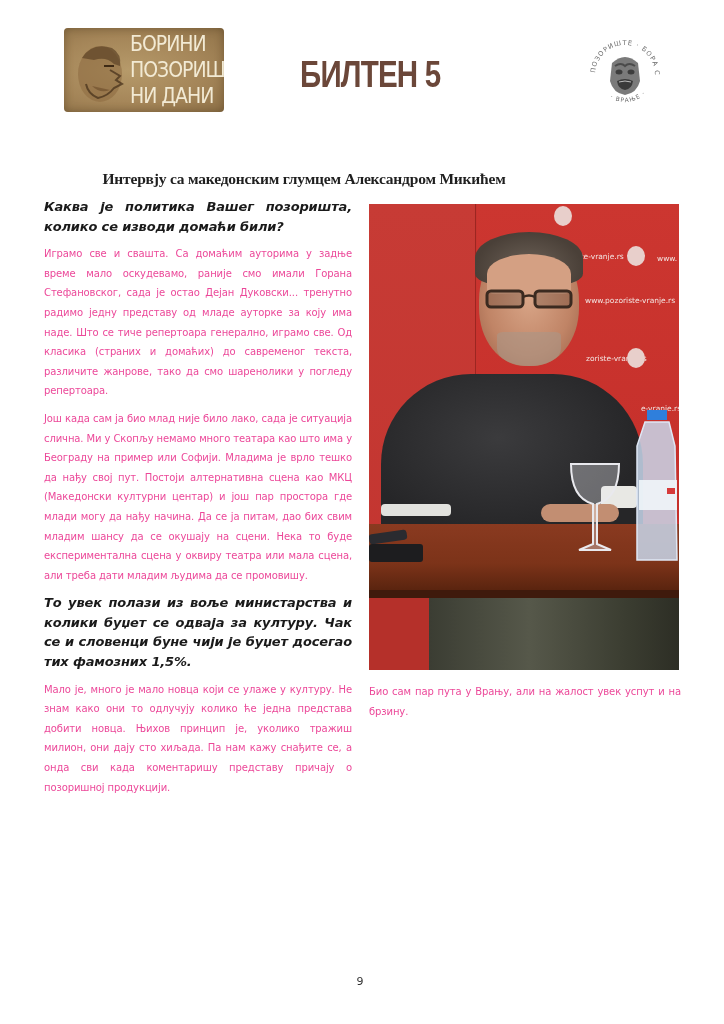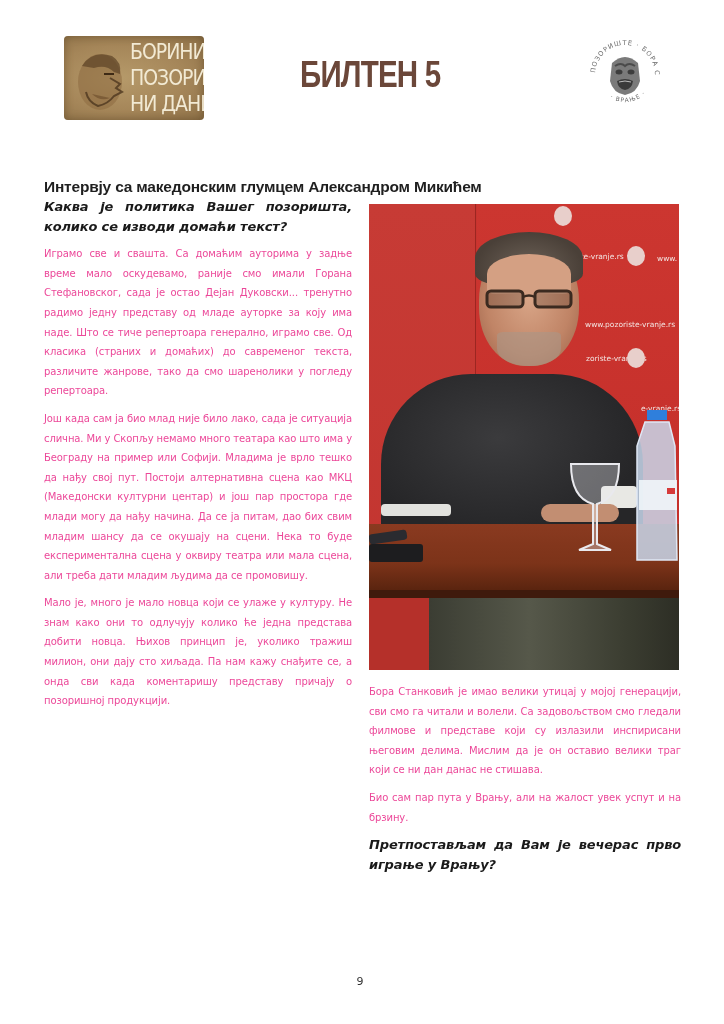--- a/index.html
+++ b/index.html
@@ -1,21 +1,21 @@
 <!DOCTYPE html>
 <html><head>
   <meta charset="utf-8">
   <style>
     * { box-sizing: border-box; margin: 0; padding: 0; }
     html, body { width: 724px; height: 1024px; background: #ffffff; overflow: hidden; }
     body { position: relative; font-family: "DejaVu Sans", sans-serif; color: #1e1e1e; }
 
     
     .logo-left {
-      position: absolute; left: 64px; top: 36px; width: 140px; height: 84px;
+      position: absolute; left: 64px; top: 28px; width: 160px; height: 84px;
       background: radial-gradient(ellipse at 40% 50%, #b69a6a 0%, #a58659 55%, #8f7248 100%);
       border-radius: 4px;
       box-shadow: inset 0 0 10px rgba(70,50,25,0.45);
       overflow: hidden;
     }
     .logo-left .face {
       position: absolute; left: 6px; top: 8px; width: 62px; height: 72px;
     }
     .logo-left .logo-text {
       position: absolute; left: 66px; top: 3px; width: 92px;
@@ -27,23 +27,23 @@
     .bulletin-title {
       position: absolute; left: 300px; top: 54px; width: 190px;
       font-family: "Liberation Sans", sans-serif; font-weight: bold;
       font-size: 36px; color: #6b4739; letter-spacing: -1px;
       transform: scaleX(0.82); transform-origin: left center;
     }
     .logo-right { position: absolute; left: 585px; top: 35px; width: 80px; height: 80px; }
 
     
     .article-title {
-      position: absolute; left: 44px; top: 178px; width: 520px;
-      font-family: Liberation Sans, sans-serif; font-weight: bold; font-size: 15.5px;
-      color: #1f1f1f; letter-spacing: -0.2px;
+      position: absolute; left: 44px; top: 170px; width: 520px;
+      font-family: Liberation Serif, serif; font-weight: bold; font-size: 15.5px;
+      color: #1f1f1f; letter-spacing: -0.2px; text-align: center;
     }
 
     
     .col { position: absolute; font-family: "DejaVu Sans", sans-serif; font-size: 13.2px; line-height: 19.6px; }
     .col-left { left: 44px; top: 197px; width: 308px; }
     .col-right { left: 369px; top: 682px; width: 312px; }
     .col p { text-align: justify; hyphens: manual; margin-bottom: 8px; }
     .col p.q { font-style: italic; font-weight: bold; color: #1a1a1a; font-size: 13px; letter-spacing: -0.15px; }
     .col p.a { color: #ec4899; font-size: 10px; letter-spacing: -0.1px; }
 
@@ -114,35 +114,36 @@
     <ellipse cx="34" cy="37" rx="3.5" ry="2.5" fill="#3d3d3d"></ellipse>
     <ellipse cx="46" cy="37" rx="3.5" ry="2.5" fill="#3d3d3d"></ellipse>
     <path d="M32 46 Q40 42 48 46 Q47 54 40 55 Q33 54 32 46 Z" fill="#3a3a3a"></path>
     <path d="M34 47 Q40 45 46 47" stroke="#bdbdbd" stroke-width="1" fill="none"></path>
   </g>
 </svg>
 
 <div class="article-title">Интервју са македонским глумцем Александром Микићем</div>
 
 <div class="col col-left">
-  <p class="q">Каква је политика Вашег позоришта, колико се изводи домаћи текст?</p>
+  <p class="q">Каква је политика Вашег позоришта, колико се изводи домаћи били?</p>
   <p class="a">Играмо све и свашта. Са домаћим ауторима у задње време мало оскудевамо, раније смо имали Горана Стефановског, сада је остао Де­јан Дуковски... тренутно радимо једну пред­ставу од младе ауторке за коју има наде. Што се тиче репертоара генерално, играмо све. Од класика (страних и домаћих) до савременог текста, различите жанрове, тако да смо шаре­нолики у погледу репертоара.</p>
   <p class="a">Још када сам ја био млад није било лако, сада је ситуација слична. Ми у Скопљу немамо много театара као што има у Београду на при­мер или Софији. Младима је врло тешко да нађу свој пут. Постоји алтернативна сцена као МКЦ (Македонски културни центар) и још пар простора где млади могу да нађу начина. Да се ја питам, дао бих свим младим шансу да се окушају на сцени. Нека то буде експериментал­на сцена у оквиру театра или мала сцена, али треба дати младим људима да се промовишу.</p>
+  <p class="q">То увек полази из воље министарства и ко­лики буџет се одваја за културу. Чак се и словенци буне чији је буџет досегао тих фа­мозних 1,5%.</p>
   <p class="a">Мало је, много је мало новца који се улаже у културу. Не знам како они то одлучују колико ће једна представа добити новца. Њихов прин­цип је, уколико тражиш милион, они дају сто хиљада. Па нам кажу снађите се, а онда сви када коментаришу представу причају о позоришној продукцији.</p>
 
 </div>
 
 <div class="photo">
   <div class="panel-left"></div>
   <div class="panel-right"></div>
   <div class="badge" style="left:185px;top:2px;"></div>
   <div class="url-text" style="left:198px;top:48px;">oriste-vranje.rs</div>
   <div class="badge" style="left:258px;top:42px;"></div>
   <div class="url-text" style="left:288px;top:50px;">www.</div>
-  <div class="url-text" style="left:216px;top:116px;">www.pozoriste-vranje.rs</div>
+  <div class="url-text" style="left:216px;top:92px;">www.pozoriste-vranje.rs</div>
   <div class="url-text" style="left:198px;top:150px;margin-left:19px;">zoriste-vranje.rs</div>
   <div class="badge" style="left:258px;top:144px;"></div>
   <div class="url-text" style="left:272px;top:200px;">e-vranje.rs</div>
 
   <div class="shirt"></div>
   <div class="sleeve-l"></div>
   <div class="sleeve-r"></div>
   <div class="head"></div>
   <div class="hair"></div>
   <div class="forehead"></div>
@@ -164,18 +165,16 @@
   </svg>
   <svg class="bottle" viewBox="0 0 46 156">
     <rect x="14" y="0" width="20" height="10" fill="#2f7fdc"></rect>
     <path d="M12 12 L36 12 L42 36 L44 150 L4 150 L4 36 Z" fill="rgba(200,215,235,0.85)" stroke="#dfe8f5" stroke-width="1.5"></path>
     <rect x="6" y="70" width="38" height="30" fill="rgba(240,245,250,0.9)"></rect>
     <rect x="34" y="78" width="8" height="6" fill="#d63a3a"></rect>
   </svg>
 </div>
 
 <div class="col col-right">
-  <p class="a">Бора Станковић је имао велики утицај у мојој генерацији, сви смо га читали и волели. Са за­довољством смо гледали филмове и представе који су излазили инспирисани његовим дели­ма. Мислим да је он оставио велики траг који се ни дан данас не стишава.</p>
   <p class="a">Био сам пар пута у Врању, али на жалост увек успут и на брзину.</p>
-  <p class="q">Претпостављам да Вам је вечерас прво игра­ње у Врању?</p>
 </div>
 
 <div class="page-number">9</div>
 
 </body></html>

